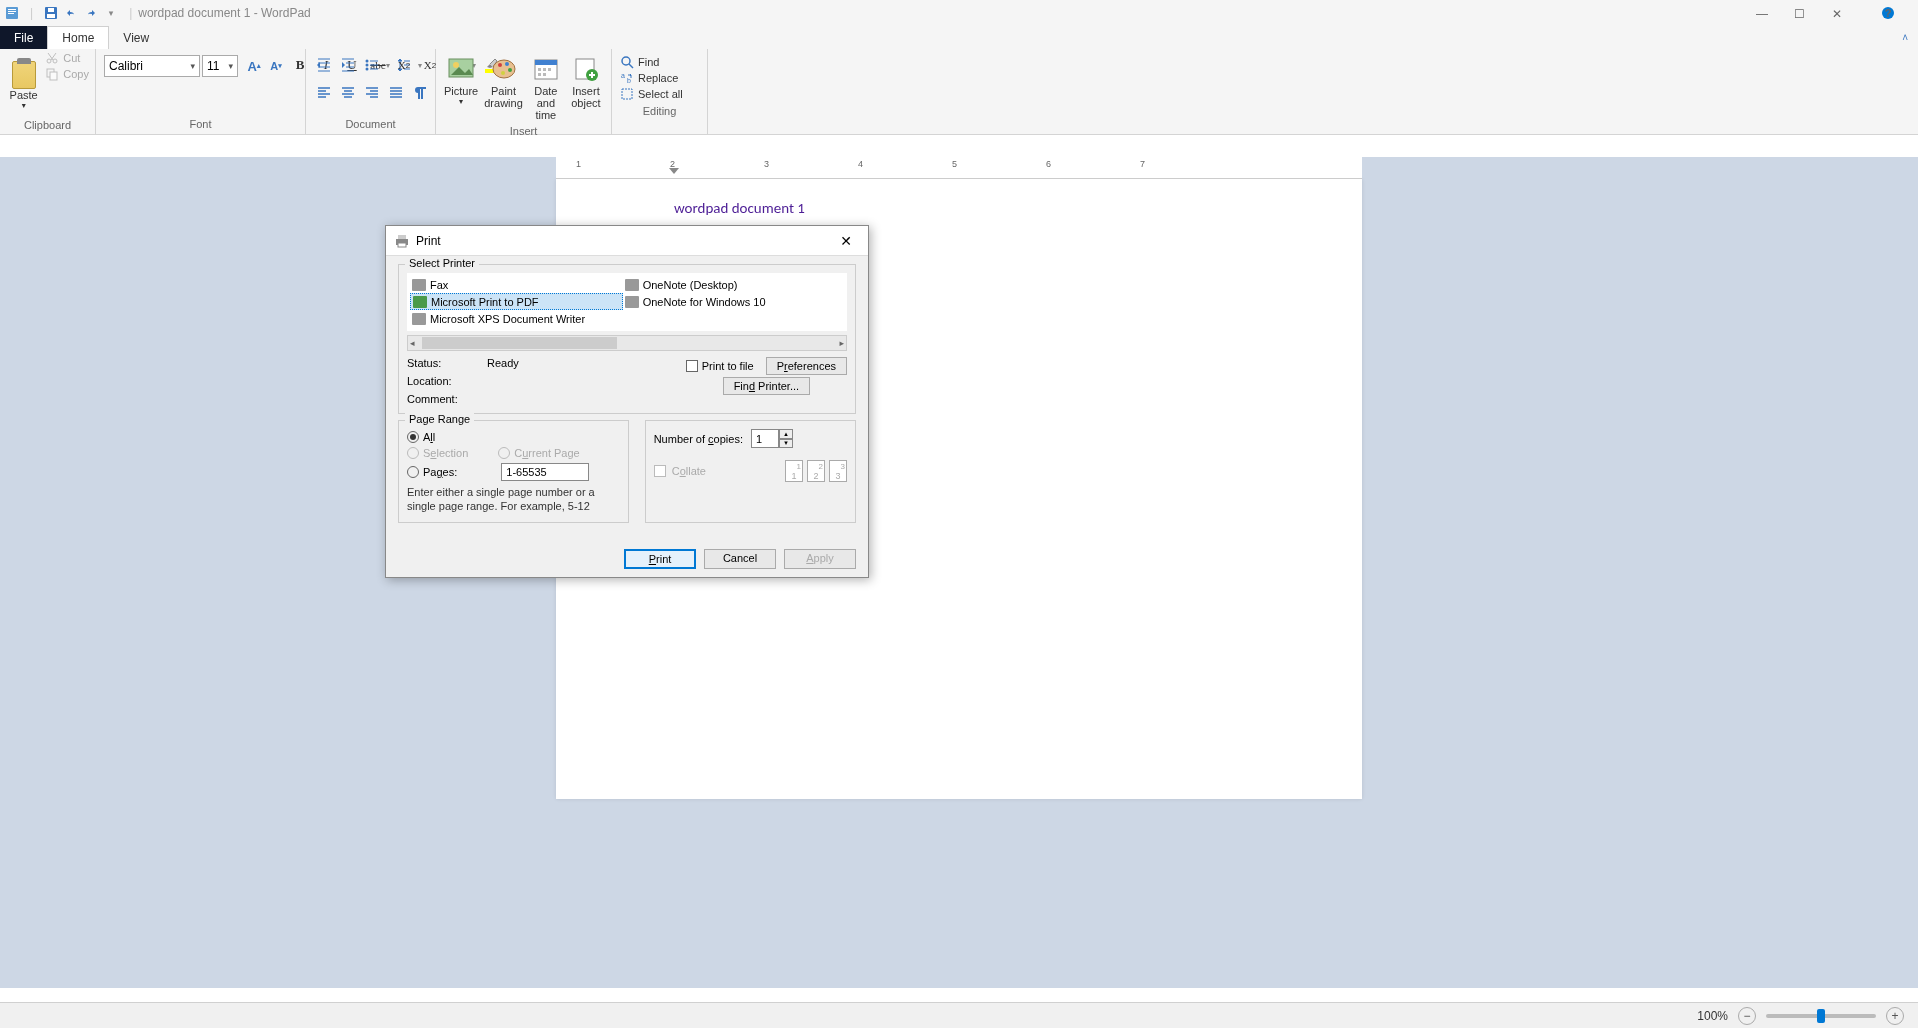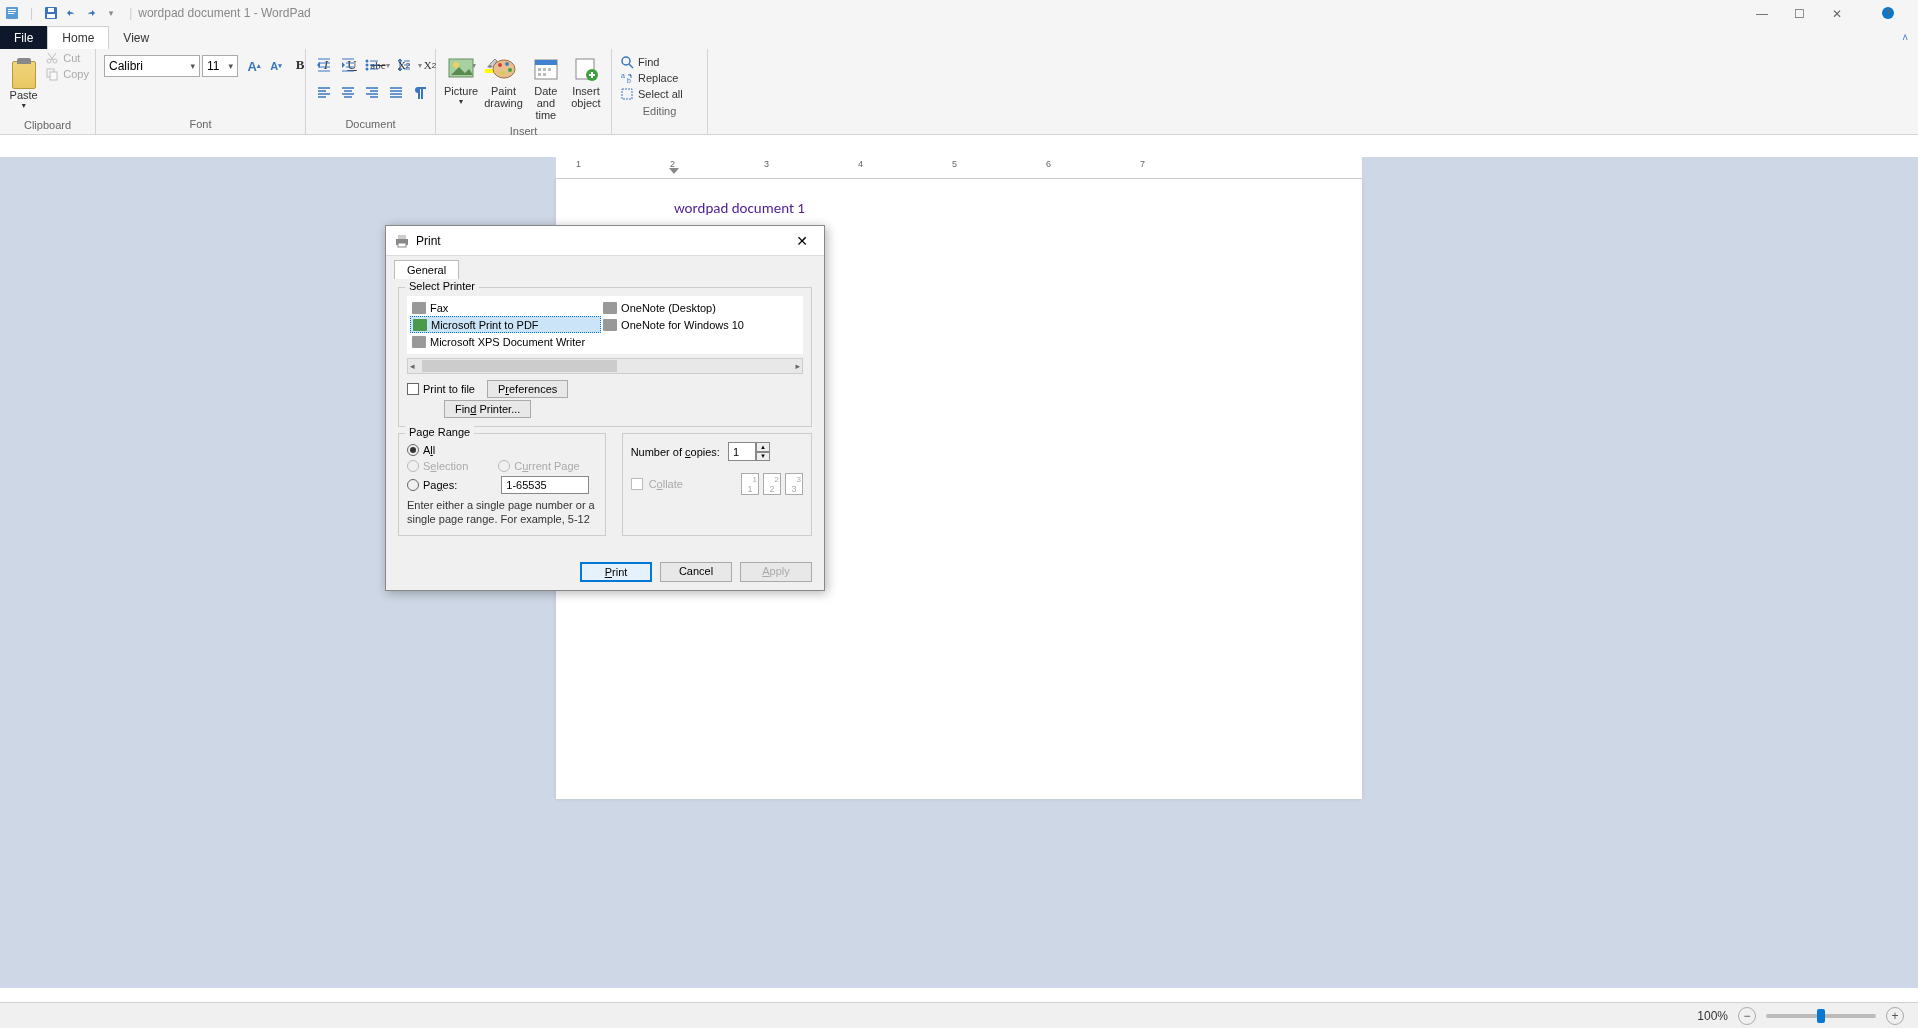--- a/index.html
+++ b/index.html
@@ -88,21 +88,21 @@
 .page { background: #fff; width: 806px; min-height: 620px; padding: 20px 118px; box-shadow: 0 0 4px rgba(0,0,0,0.1); }
 .page-text { font-family: Calibri, sans-serif; font-size: 15px; color: #4c1d95; }
 
 
 .statusbar { position: absolute; bottom: 0; left: 0; right: 0; height: 26px; background: #f0f0f0; border-top: 1px solid #d0d0d0; display: flex; align-items: center; justify-content: flex-end; padding: 0 14px; gap: 10px; font-size: 12px; color: #333; }
 .zoom-btn { width: 18px; height: 18px; border: 1px solid #aaa; border-radius: 50%; display: flex; align-items: center; justify-content: center; font-size: 12px; color: #555; cursor: default; }
 .zoom-slider { width: 110px; height: 4px; background: #bbb; position: relative; border-radius: 2px; }
 .zoom-thumb { position: absolute; left: 50%; top: -5px; width: 8px; height: 14px; background: #0078d4; border-radius: 2px; margin-left: -4px; }
 
 
-.dialog { position: absolute; left: 385px; top: 225px; width: 440px; background: #f0f0f0; border: 1px solid #888; box-shadow: 2px 2px 10px rgba(0,0,0,0.3); }
+.dialog { position: absolute; left: 385px; top: 225px; width: 484px; background: #f0f0f0; border: 1px solid #888; box-shadow: 2px 2px 10px rgba(0,0,0,0.3); }
 .dlg-title { height: 30px; display: flex; align-items: center; padding: 0 8px; background: #fff; border-bottom: 1px solid #ddd; font-size: 12px; }
 .dlg-title-icon { width: 16px; height: 16px; margin-right: 6px; }
 .dlg-close { margin-left: auto; width: 28px; height: 20px; display: flex; align-items: center; justify-content: center; font-size: 14px; cursor: default; }
 .dlg-tabs { display: flex; padding: 4px 8px 0 8px; background: #f0f0f0; }
 .dlg-tab { padding: 3px 12px; font-size: 11px; background: #fff; border: 1px solid #bbb; border-bottom: none; }
 .dlg-content { background: #f0f0f0; padding: 8px 12px 12px 12px; }
 .fieldset { border: 1px solid #ccc; padding: 8px; margin-bottom: 6px; position: relative; background: #f0f0f0; }
 .fieldset-legend { position: absolute; top: -8px; left: 6px; background: #f0f0f0; padding: 0 4px; font-size: 11px; }
 .printer-list { background: #fff; border: 1px solid #fff; min-height: 58px; display: flex; flex-wrap: wrap; font-size: 11px; padding: 2px; }
 .printer-item { width: 49%; display: flex; align-items: center; gap: 4px; height: 17px; padding: 0 2px; }
@@ -422,23 +422,20 @@
 <div class="dialog">
   <div class="dlg-title">
     <svg class="dlg-title-icon" viewBox="0 0 16 16">
         <rect x="2" y="6" width="12" height="6" fill="#888"></rect>
         <rect x="4" y="2" width="8" height="4" fill="#ccc"></rect>
         <rect x="4" y="10" width="8" height="4" fill="#fff" stroke="#888"></rect>
       </svg>
     <span>Print</span>
     <div class="dlg-close">✕</div>
   </div>
-  <div class="dlg-tabs">
-    <div class="dlg-tab">General</div>
-  </div>
   <div class="dlg-content">
 
     <div class="fieldset">
       <div class="fieldset-legend">Select Printer</div>
       <div class="printer-list">
         <div class="printer-item">
             <div class="printer-icon"></div>
             <span>Fax</span>
           </div>
         <div class="printer-item">
@@ -457,20 +454,32 @@
             <div class="printer-icon"></div>
             <span>Microsoft XPS Document Writer</span>
           </div>
       </div>
       <div class="printer-scroll">
         <span class="scroll-arrow">◂</span>
         <div class="scroll-thumb"></div>
         <span class="scroll-arrow">▸</span>
       </div>
       <div class="status-grid">
+        <div class="status-left">
+          <div class="status-row">
+            <span class="status-label">Status:</span>
+            <span>Ready</span>
+          </div>
+          <div class="status-row">
+            <span class="status-label">Location:</span>
+          </div>
+          <div class="status-row">
+            <span class="status-label">Comment:</span>
+          </div>
+        </div>
         <div class="pref-col">
           <div class="status-row">
             <div class="print-to-file">
               <div class="checkbox" style="border-color:#666"></div>
               <span>Print to file</span>
             </div>
             <div class="dlg-btn" style="margin-left:12px"><span>P<span class="underline-char">r</span>eferences</span></div>
           </div>
           <div class="dlg-btn"><span>Fin<span class="underline-char">d</span> Printer...</span></div>
         </div>

